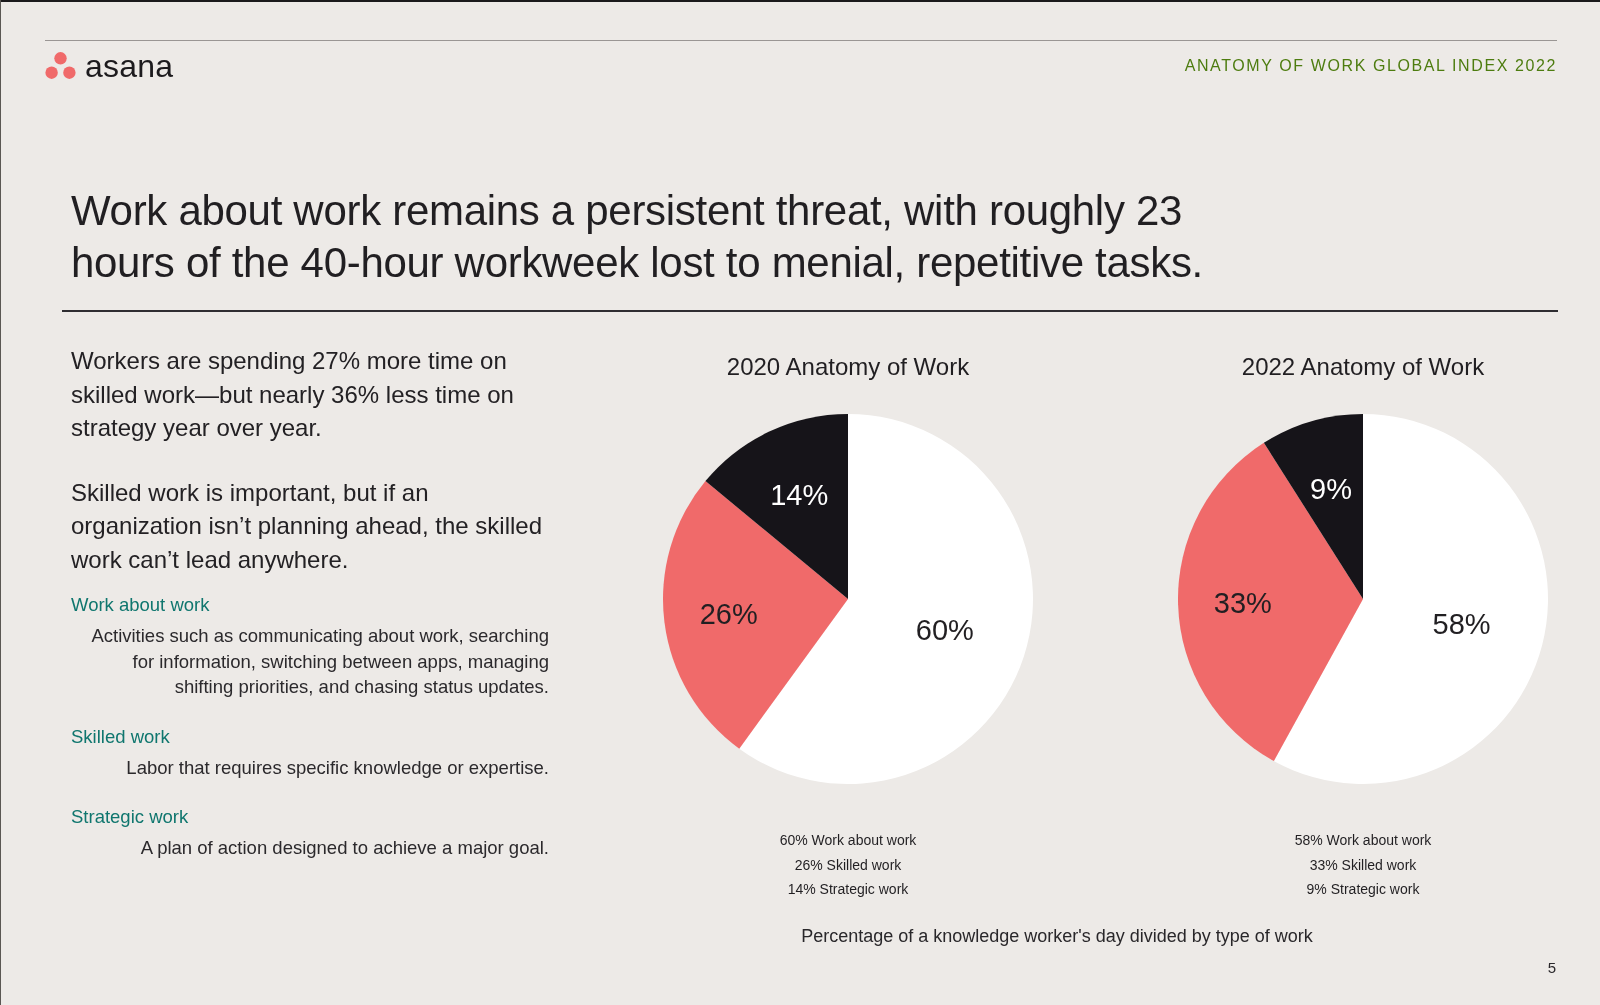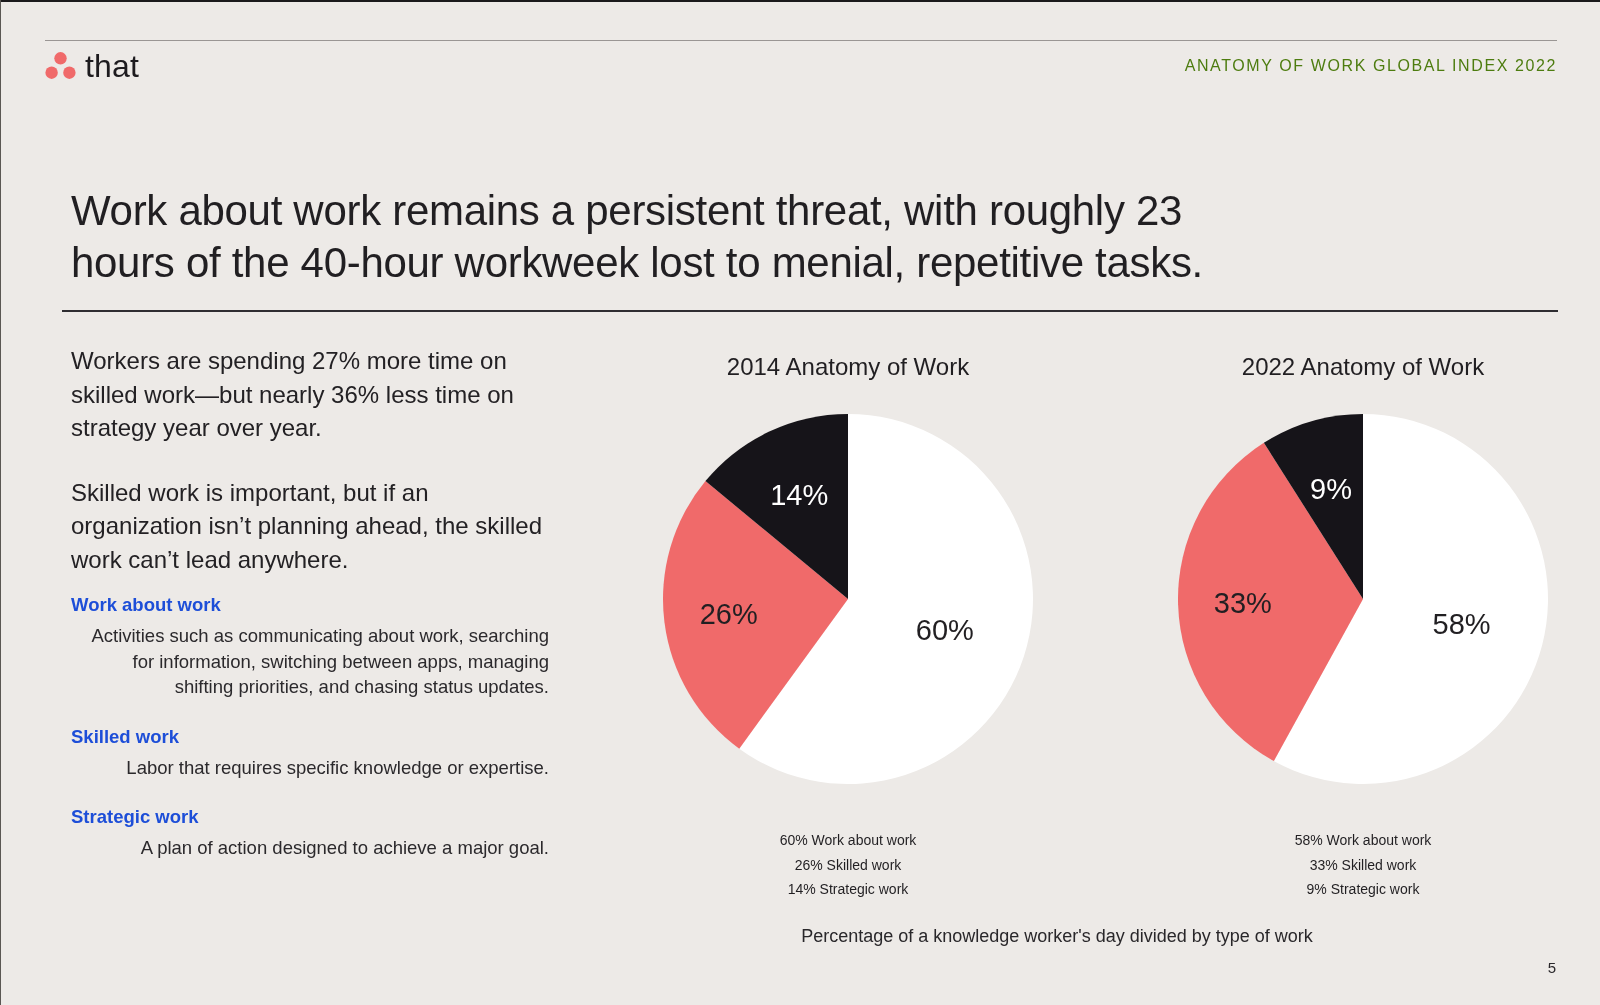--- a/index.html
+++ b/index.html
@@ -29,21 +29,21 @@
   .wordmark{font-size:32px;line-height:1;color:#1d1b1e;letter-spacing:0.2px;font-weight:400;}
   .header-tag{position:absolute;right:43px;top:57px;font-size:16px;letter-spacing:1.6px;color:#4d7c0f;}
 
   .headline{position:absolute;left:71px;top:157px;width:1300px;font-size:42px;line-height:52px;font-weight:400;color:var(--ink);letter-spacing:-0.3px;}
   .headline span{display:block;}
   .title-rule{position:absolute;left:62px;right:42px;top:310px;height:2px;background:var(--rule-dark);}
 
   .left-col{position:absolute;left:71px;top:344px;width:478px;}
   .intro-p{font-size:24px;line-height:33.5px;margin:0 0 31px 0;color:#232124;}
   .intro-p.last{margin-bottom:18px;}
-  .def-term{font-size:18.5px;font-weight:700;margin:0 0 7px 0;color:#1d4ed8;}
+  .def-term{font-size:18.5px;font-weight:400;margin:0 0 7px 0;color:#0f766e;}
   .def-body{font-size:18.5px;line-height:25.5px;margin:0 0 26px 0;color:#2b292c;text-align:right;}
 
   .chart{position:absolute;top:352px;width:370px;text-align:center;}
   .chart.c2021{left:663px;}
   .chart.c2022{left:1178px;}
   .chart-title{font-size:24px;color:var(--ink);height:30px;line-height:30px;margin-bottom:32px;font-weight:400;}
   svg.pie{width:370px;height:370px;display:block;}
   .legend{margin-top:44px;font-size:14px;line-height:24.5px;color:var(--ink);}
 
   .caption{position:absolute;left:562px;width:990px;top:926px;text-align:center;font-size:18px;color:#29272a;}
@@ -57,21 +57,21 @@
   <div class="edge-left"></div>
 
   <div class="header-rule"></div>
 
   <div class="logo">
     <svg viewBox="0 0 30 28" aria-hidden="true">
       <circle cx="15" cy="7" r="6" fill="#f06a6a"></circle>
       <circle cx="6.4" cy="21" r="6" fill="#f06a6a"></circle>
       <circle cx="23.6" cy="21" r="6" fill="#f06a6a"></circle>
     </svg>
-    <span class="wordmark">that</span>
+    <span class="wordmark">asana</span>
   </div>
 
   <div class="header-tag">ANATOMY OF WORK GLOBAL INDEX 2022</div>
 
   <h1 class="headline">
     <span>Work about work remains a persistent threat, with roughly 23</span>
     <span>hours of the 40-hour workweek lost to menial, repetitive tasks.</span>
   </h1>
 
   <div class="title-rule"></div>
@@ -84,21 +84,21 @@
     <p class="def-body">Activities such as communicating about work, searching for information, switching between apps, managing shifting priorities, and chasing status updates.</p>
 
     <p class="def-term">Skilled work</p>
     <p class="def-body">Labor that requires specific knowledge or expertise.</p>
 
     <p class="def-term">Strategic work</p>
     <p class="def-body">A plan of action designed to achieve a major goal.</p>
   </div>
 
   <div class="chart c2021">
-    <div class="chart-title">2014 Anatomy of Work</div>
+    <div class="chart-title">2020 Anatomy of Work</div>
     <svg class="pie" viewBox="0 0 370 370">
         <path d="M 185 185 L 185.00 0.00 A 185 185 0 1 1 76.26 334.67 Z" fill="#ffffff"></path>
         <text x="281.8" y="216.4" fill="#211f22" text-anchor="middle" dominant-baseline="central" font-size="29">60%</text>
         <path d="M 185 185 L 76.26 334.67 A 185 185 0 0 1 42.46 67.08 Z" fill="#f06a6a"></path>
         <text x="65.7" y="200.1" fill="#211f22" text-anchor="middle" dominant-baseline="central" font-size="29">26%</text>
         <path d="M 185 185 L 42.46 67.08 A 185 185 0 0 1 185.00 0.00 Z" fill="#161419"></path>
         <text x="136.2" y="81.2" fill="#ffffff" text-anchor="middle" dominant-baseline="central" font-size="29">14%</text>
       </svg>
     <div class="legend">
         <div>60% Work about work</div>

